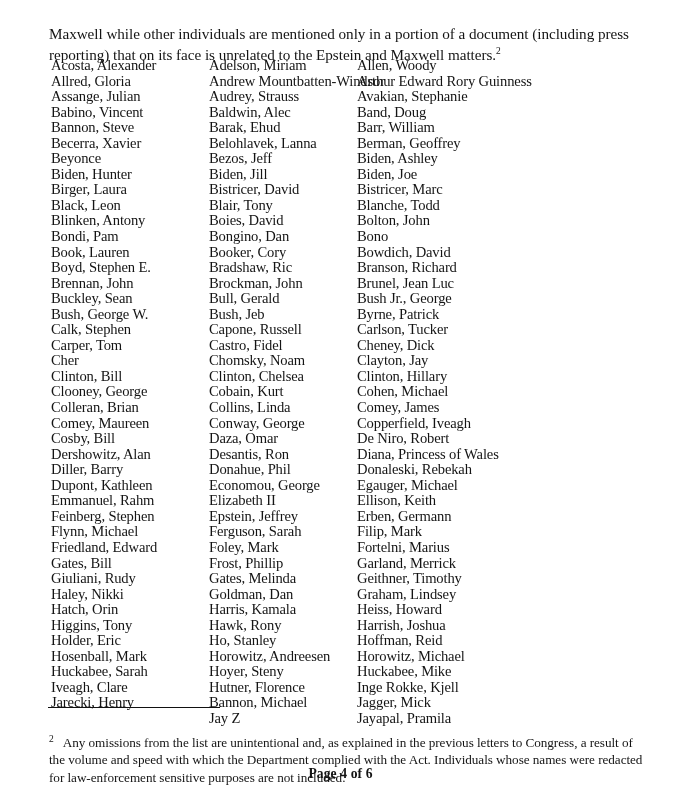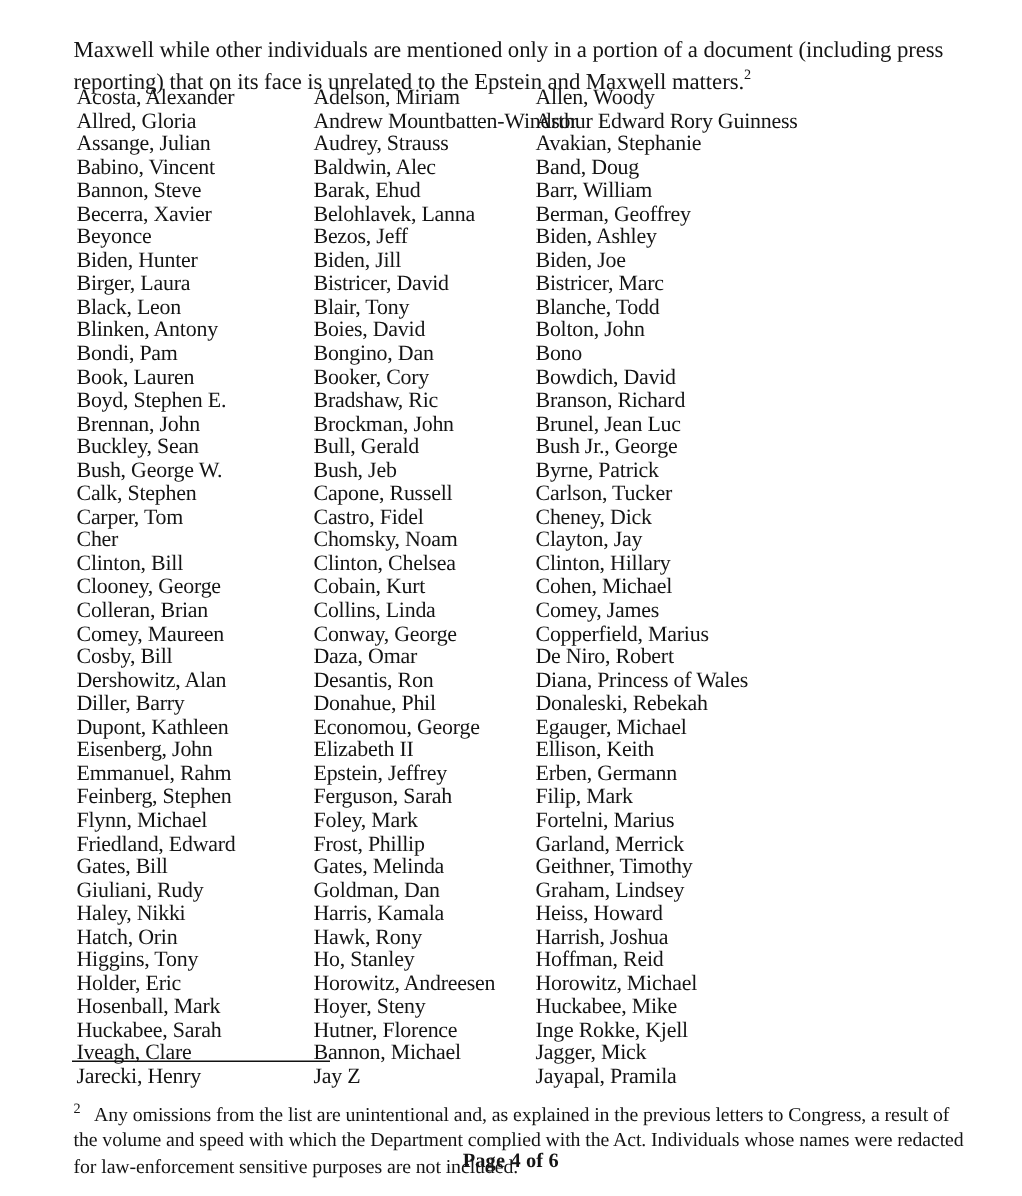--- a/index.html
+++ b/index.html
@@ -135,21 +135,20 @@
         <div class="name-row">Carper, Tom</div>
         <div class="name-row">Cher</div>
         <div class="name-row">Clinton, Bill</div>
         <div class="name-row">Clooney, George</div>
         <div class="name-row">Colleran, Brian</div>
         <div class="name-row">Comey, Maureen</div>
         <div class="name-row">Cosby, Bill</div>
         <div class="name-row">Dershowitz, Alan</div>
         <div class="name-row">Diller, Barry</div>
         <div class="name-row">Dupont, Kathleen</div>
-        <div class="name-row">Eisenberg, John</div>
         <div class="name-row">Emmanuel, Rahm</div>
         <div class="name-row">Feinberg, Stephen</div>
         <div class="name-row">Flynn, Michael</div>
         <div class="name-row">Friedland, Edward</div>
         <div class="name-row">Gates, Bill</div>
         <div class="name-row">Giuliani, Rudy</div>
         <div class="name-row">Haley, Nikki</div>
         <div class="name-row">Hatch, Orin</div>
         <div class="name-row">Higgins, Tony</div>
         <div class="name-row">Holder, Eric</div>
@@ -220,21 +219,21 @@
         <div class="name-row">Branson, Richard</div>
         <div class="name-row">Brunel, Jean Luc</div>
         <div class="name-row">Bush Jr., George</div>
         <div class="name-row">Byrne, Patrick</div>
         <div class="name-row">Carlson, Tucker</div>
         <div class="name-row">Cheney, Dick</div>
         <div class="name-row">Clayton, Jay</div>
         <div class="name-row">Clinton, Hillary</div>
         <div class="name-row">Cohen, Michael</div>
         <div class="name-row">Comey, James</div>
-        <div class="name-row">Copperfield, Marius</div>
+        <div class="name-row">Copperfield, Iveagh</div>
         <div class="name-row">De Niro, Robert</div>
         <div class="name-row">Diana, Princess of Wales</div>
         <div class="name-row">Donaleski, Rebekah</div>
         <div class="name-row">Egauger, Michael</div>
         <div class="name-row">Ellison, Keith</div>
         <div class="name-row">Erben, Germann</div>
         <div class="name-row">Filip, Mark</div>
         <div class="name-row">Fortelni, Marius</div>
         <div class="name-row">Garland, Merrick</div>
         <div class="name-row">Geithner, Timothy</div>

